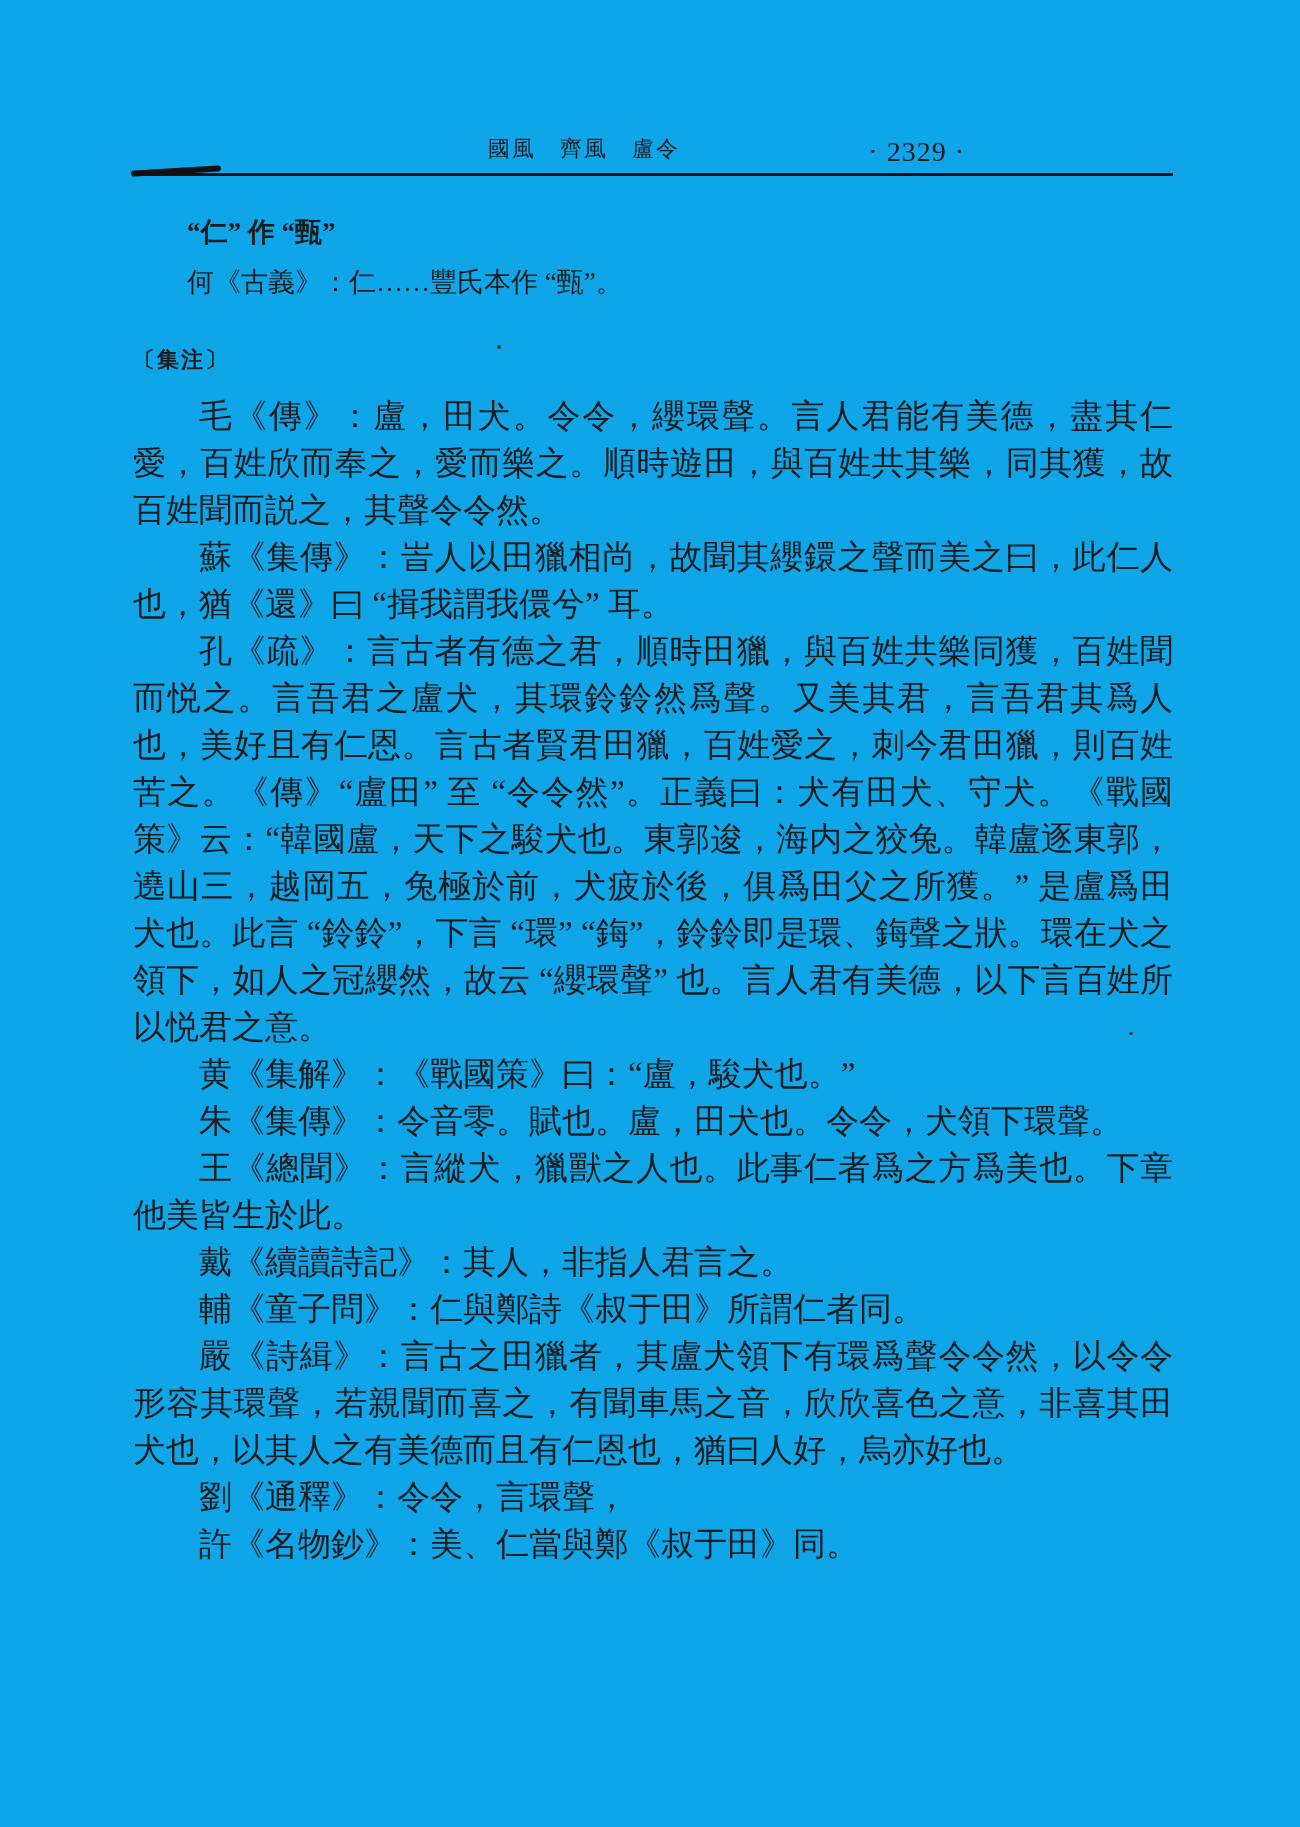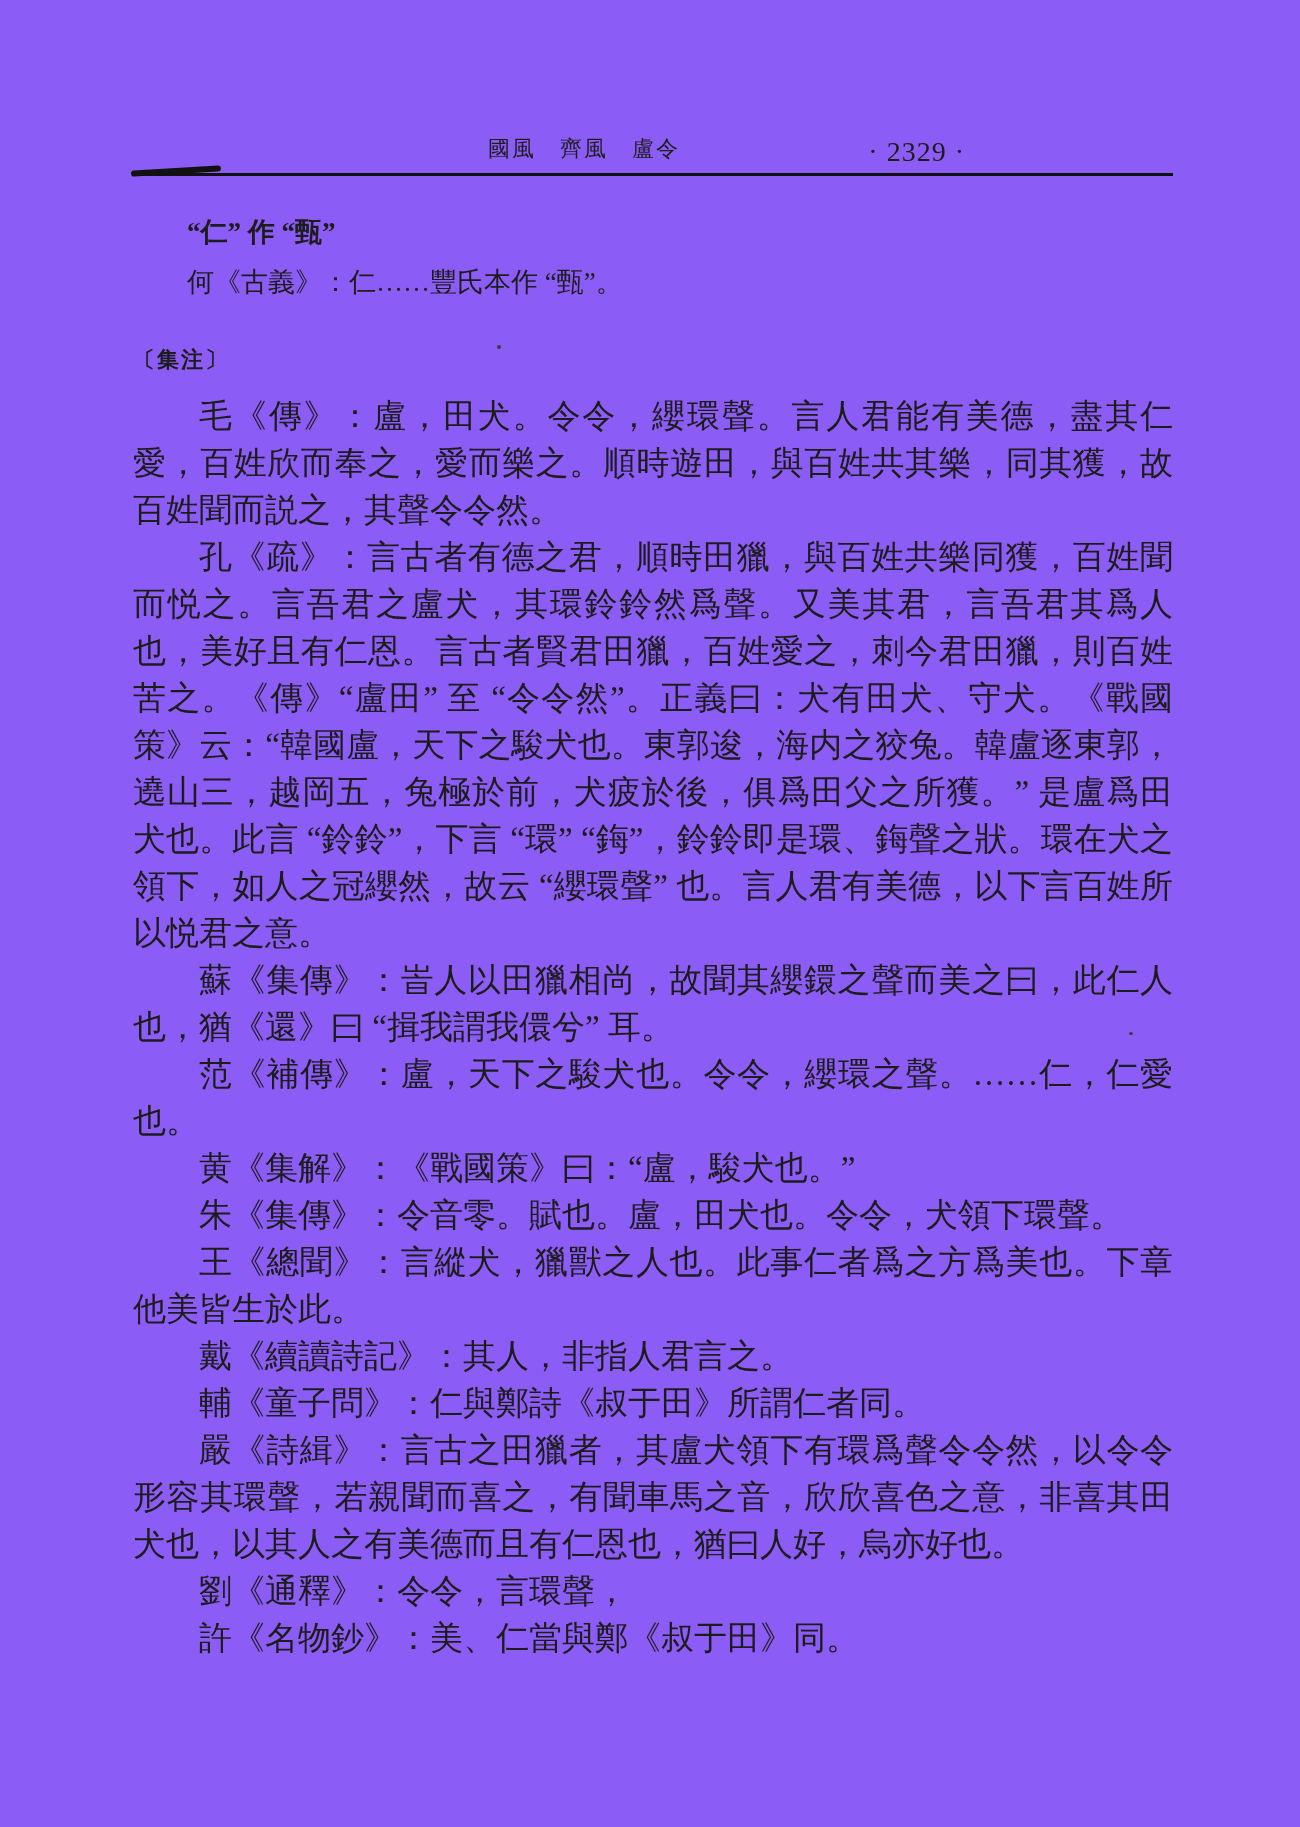--- a/index.html
+++ b/index.html
@@ -2,21 +2,21 @@
 <html><head>
 <meta charset="utf-8">
 <style>
   * { margin: 0; padding: 0; box-sizing: border-box; }
   html, body { background: #e8e8e4; }
   .page {
     position: relative;
     width: 1300px;
     height: 1827px;
     margin: 0 auto;
-    background: #8b5cf6;
+    background: #0ea5e9;
     color: #1c1c1c;
     font-family: "Liberation Serif", "DejaVu Serif", serif;
     overflow: hidden;
   }
   .content {
     position: absolute;
     left: 133px;
     top: 132px;
     width: 1040px;
   }
@@ -107,23 +107,22 @@
 
     <div class="variants">
       <div class="vline bold">“仁” 作 “甄”</div>
       <div class="vline">何《古義》：仁……豐氏本作 “甄”。</div>
     </div>
 
     <div class="section-heading">〔集注〕</div>
 
     <div class="entries">
       <p>毛《傳》：盧，田犬。令令，纓環聲。言人君能有美德，盡其仁愛，百姓欣而奉之，愛而樂之。順時遊田，與百姓共其樂，同其獲，故百姓聞而説之，其聲令令然。</p>
+      <p>蘇《集傳》：峕人以田獵相尚，故聞其纓鐶之聲而美之曰，此仁人也，猶《還》曰 “揖我謂我儇兮” 耳。</p>
       <p>孔《疏》：言古者有德之君，順時田獵，與百姓共樂同獲，百姓聞而悦之。言吾君之盧犬，其環鈴鈴然爲聲。又美其君，言吾君其爲人也，美好且有仁恩。言古者賢君田獵，百姓愛之，刺今君田獵，則百姓苦之。《傳》“盧田” 至 “令令然”。正義曰：犬有田犬、守犬。《戰國策》云：“韓國盧，天下之駿犬也。東郭逡，海内之狡兔。韓盧逐東郭，遶山三，越岡五，兔極於前，犬疲於後，俱爲田父之所獲。” 是盧爲田犬也。此言 “鈴鈴”，下言 “環” “鋂”，鈴鈴即是環、鋂聲之狀。環在犬之領下，如人之冠纓然，故云 “纓環聲” 也。言人君有美德，以下言百姓所以悦君之意。</p>
-      <p>蘇《集傳》：峕人以田獵相尚，故聞其纓鐶之聲而美之曰，此仁人也，猶《還》曰 “揖我謂我儇兮” 耳。</p>
-      <p>范《補傳》：盧，天下之駿犬也。令令，纓環之聲。……仁，仁愛也。</p>
       <p>黄《集解》：《戰國策》曰：“盧，駿犬也。”</p>
       <p>朱《集傳》：令音零。賦也。盧，田犬也。令令，犬領下環聲。</p>
       <p>王《總聞》：言縱犬，獵獸之人也。此事仁者爲之方爲美也。下章他美皆生於此。</p>
       <p>戴《續讀詩記》：其人，非指人君言之。</p>
       <p>輔《童子問》：仁與鄭詩《叔于田》所謂仁者同。</p>
       <p>嚴《詩緝》：言古之田獵者，其盧犬領下有環爲聲令令然，以令令形容其環聲，若親聞而喜之，有聞車馬之音，欣欣喜色之意，非喜其田犬也，以其人之有美德而且有仁恩也，猶曰人好，烏亦好也。</p>
       <p>劉《通釋》：令令，言環聲，</p>
       <p>許《名物鈔》：美、仁當與鄭《叔于田》同。</p>
     </div>
 

